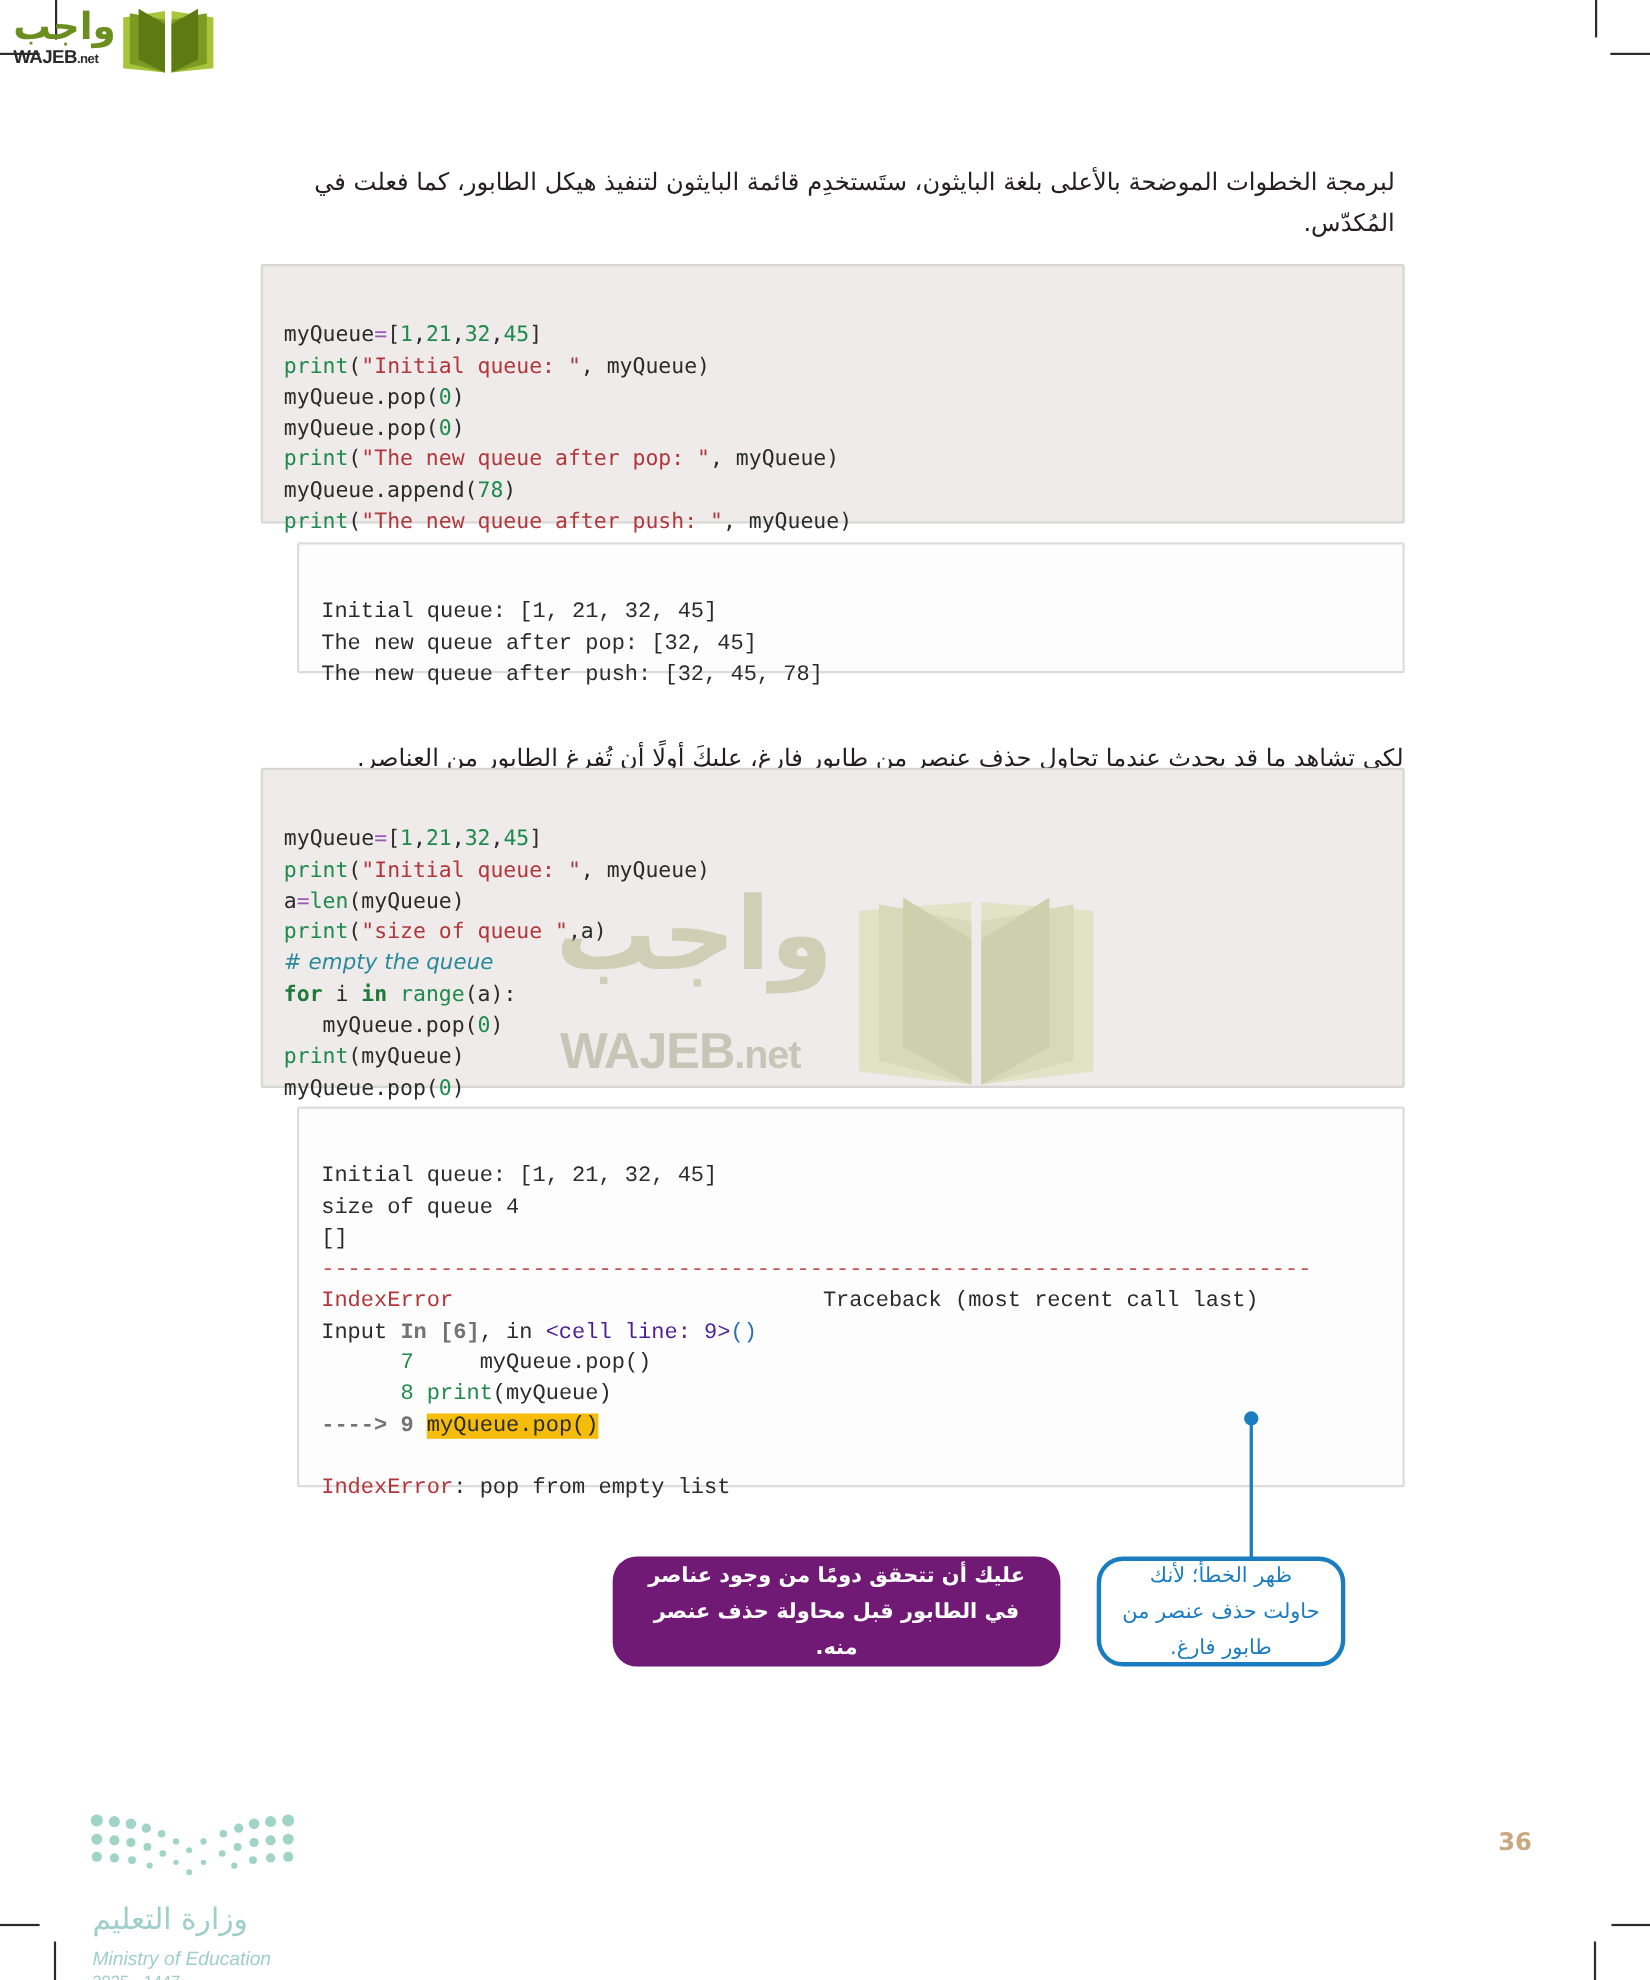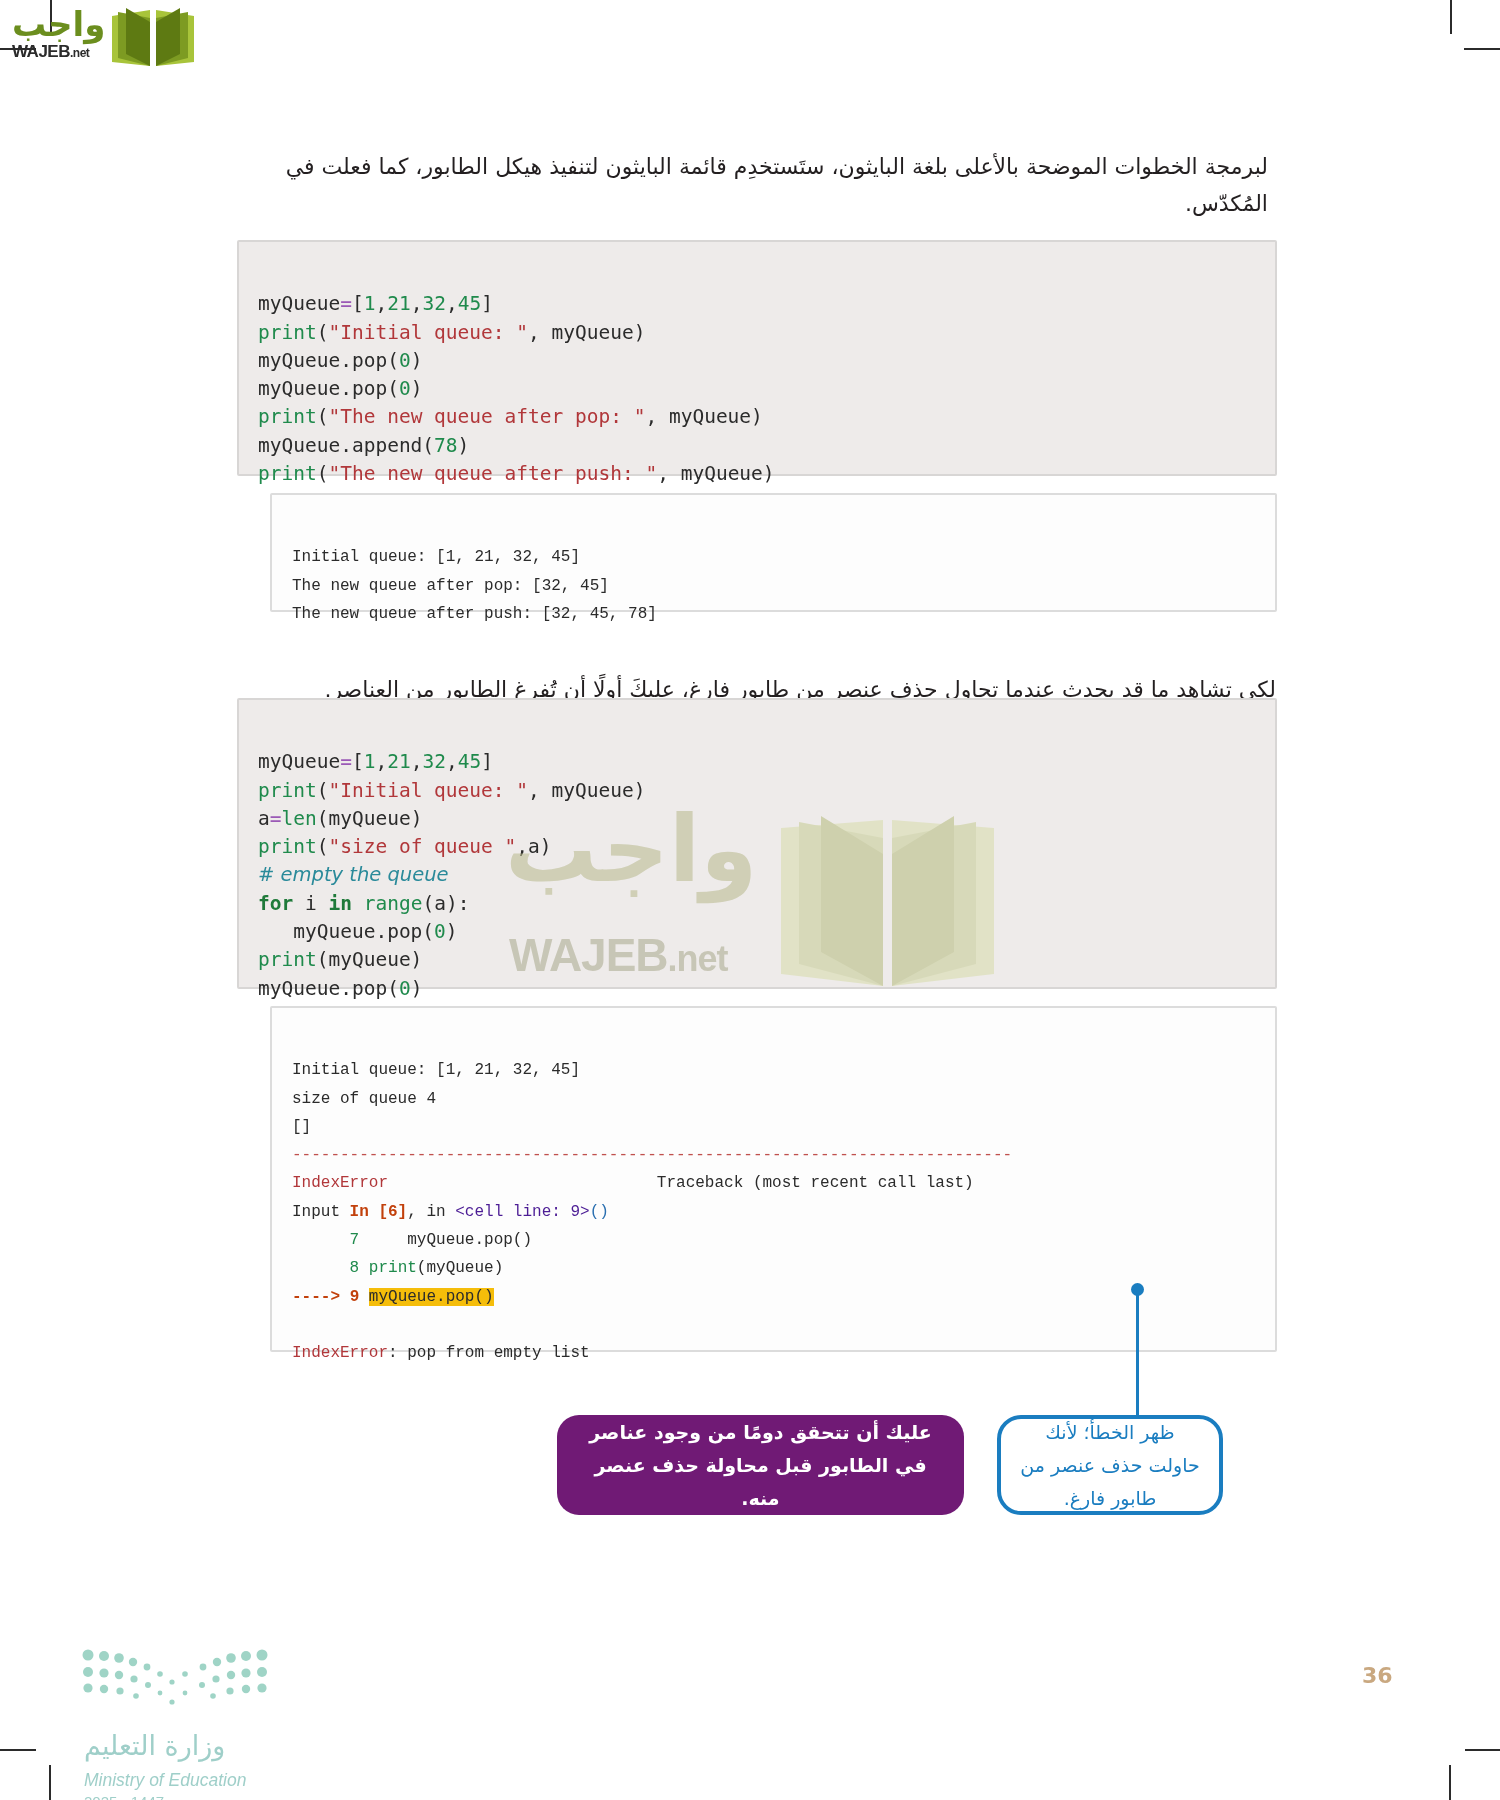--- a/index.html
+++ b/index.html
@@ -17,30 +17,30 @@
 
   
   .para { position: absolute; direction: rtl; text-align: right; font-family: "DejaVu Sans", sans-serif; font-size: 22px; line-height: 37px; color: #231f20; }
   .para1 { right: 232px; top: 148px; width: 1040px; }
   .para2 { right: 224px; top: 640px; width: 1040px; margin-top: 31px; }
 
   
   .code-box { position: absolute; background: #eeebea; border: 2px solid #d8d6d5; border-radius: 2px; }
   .out-box { position: absolute; background: #fdfdfd; border: 2px solid #dcdcdc; border-radius: 2px; }
   .mono { font-family: "DejaVu Sans Mono", monospace; font-size: 19.5px; line-height: 28.3px; white-space: pre; color: #2b2b2b; }
-  .out-mono { font-family: "Liberation Mono", monospace; font-size: 16px; line-height: 28.3px; white-space: pre; color: #2b2b2b; }
+  .out-mono { font-family: "Liberation Mono", monospace; font-size: 20px; line-height: 28.3px; white-space: pre; color: #2b2b2b; }
 
   .kw-fn { color: #1f8a4c; }
   .str { color: #b1373a; }
   .num { color: #1f8a4c; }
   .op { color: #9b59b6; }
   .kw { color: #1f7a3a; font-weight: bold; }
   .cmt { color: #2a8a9a; font-style: italic; font-family: "DejaVu Sans", sans-serif; }
   .err { color: #b1373a; }
-  .green-b { color: #c2410c; font-weight: bold; }
+  .green-b { color: #737373; font-weight: bold; }
   .cell-ref { color: #4c1d95; }
   .paren-blue { color: #2a6fb0; }
   .lineno { color: #1f8a4c; }
   .hl { background: #f5bd0a; }
   .dashes { color: #c0504d; }
 
   
   .watermark { position: absolute; left: 505px; top: 810px; width: 495px; height: 180px; pointer-events: none; opacity: 0.55; }
   .wm-ar { position: absolute; left: 0px; top: -14px; font-weight: bold; font-size: 92px; color: #b8b98d; font-family: "DejaVu Sans", sans-serif; direction: rtl; }
   .wm-en { position: absolute; left: 4px; top: 118px; font-family: "Liberation Sans", sans-serif; font-weight: bold; font-size: 46px; color: #a9a88c; letter-spacing: -1px; }

